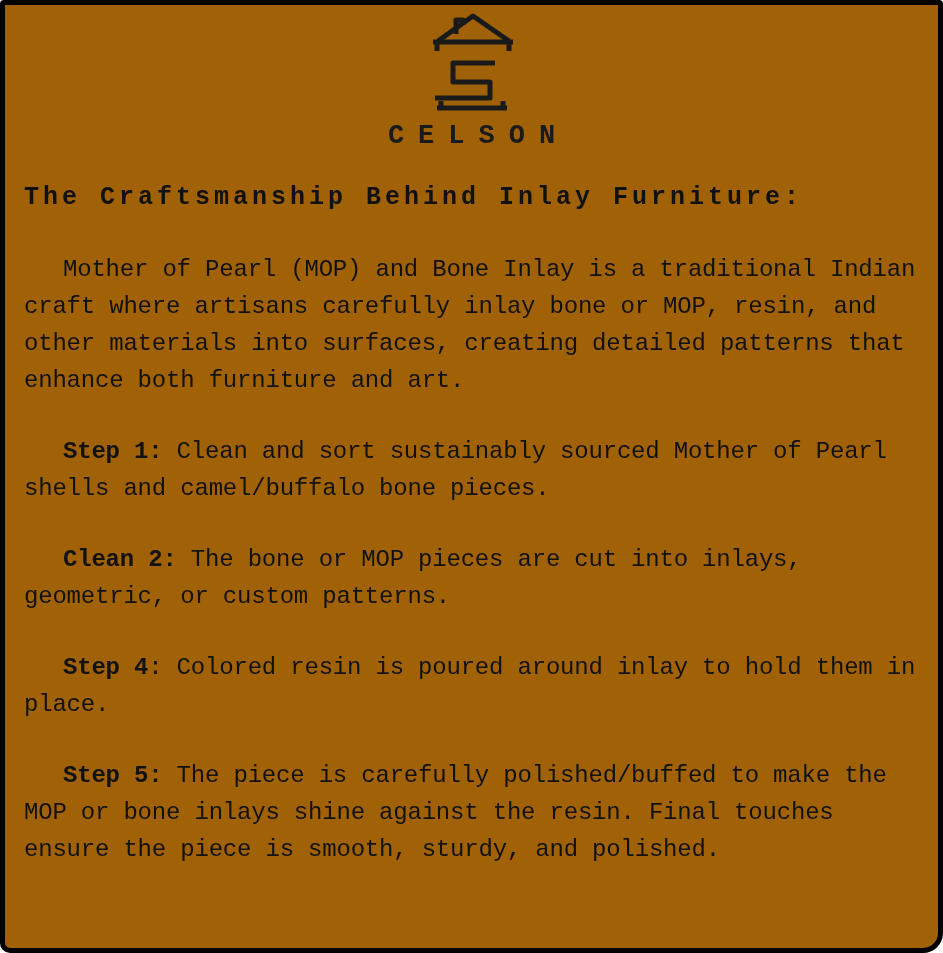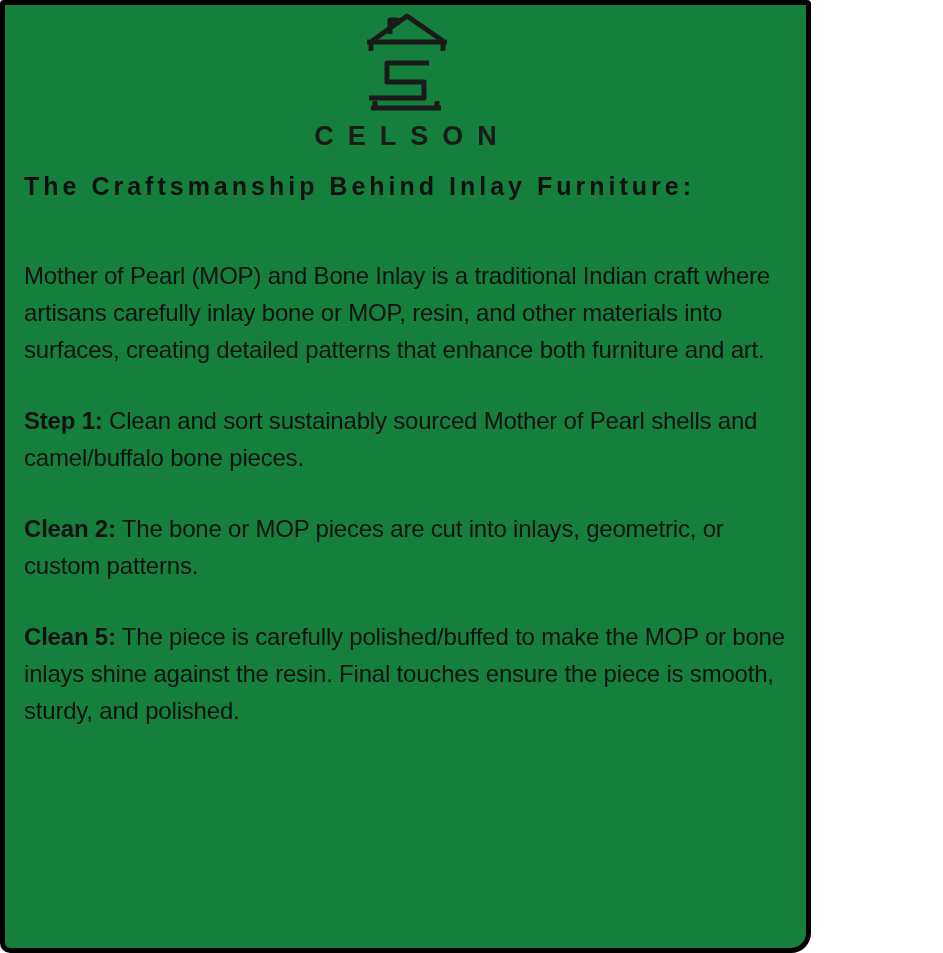--- a/index.html
+++ b/index.html
@@ -2,28 +2,28 @@
 <html><head>
 <meta charset="utf-8">
 <style>
   html, body {
     margin: 0;
     padding: 0;
     background: #ffffff;
   }
   .page {
     position: relative;
-    width: 811px;
+    width: 943px;
     height: 953px;
     box-sizing: border-box;
-    background: #15803d;
+    background: #a16207;
     border: 5px solid #000000;
     border-radius: 4px 4px 20px 10px;
     overflow: hidden;
-    font-family: Liberation Sans, sans-serif;
+    font-family: Liberation Mono, monospace;
     color: #1a1a1a;
   }
   .logo-wrap {
     margin: 6px auto 0;
     width: 88px;
     height: 104px;
     display: block;
   }
   .logo-wrap svg {
     display: block;
@@ -36,39 +36,40 @@
     font-size: 27px;
     font-weight: bold;
     letter-spacing: 14px;
     text-indent: 14px; 
     color: #1a1a1a;
   }
   .content {
     padding: 0 19px;
   }
   .headline {
-    margin: 19px 0 0;
+    margin: 32px 0 0;
     font-size: 25px;
     font-weight: bold;
     letter-spacing: 4px;
     line-height: 30px;
     color: #111111;
   }
   .body-text p {
     margin: 0 0 34px;
     font-size: 24px;
     line-height: 37px;
     letter-spacing: -0.2px;
     color: #111111;
   }
   .body-text p:first-child {
-    margin-top: 56px;
+    margin-top: 38px;
   }
   .body-text .b {
     font-weight: bold;
+    margin-left: 39px;
   }
 </style>
 </head>
 <body>
 
 <div class="page">
 
   <div class="logo-wrap">
     <svg viewBox="0 0 88 104" fill="none" stroke="#1a1a1a" stroke-width="5" stroke-linejoin="round" stroke-linecap="butt">
 
@@ -98,18 +99,19 @@
     <div class="body-text">
 
       <p><span class="b"></span><span>Mother of Pearl (MOP) and Bone Inlay is a traditional Indian craft where artisans carefully inlay bone or MOP, resin, and other materials into surfaces, creating detailed patterns that enhance both furniture and art.</span></p>
 
       <p><span class="b">Step 1:</span><span> Clean and sort sustainably sourced Mother of Pearl shells and camel/buffalo bone pieces.</span></p>
 
 
       <p><span class="b">Clean 2:</span><span> The bone or MOP pieces are cut into inlays, geometric, or custom patterns.</span></p>
 
 
+      <p><span class="b">Step 4</span><span>: Colored resin is poured around inlay to hold them in place.</span></p>
 
-      <p><span class="b">Clean 5:</span><span> The piece is carefully polished/buffed to make the MOP or bone inlays shine against the resin. Final touches ensure the piece is smooth, sturdy, and polished.</span></p>
+      <p><span class="b">Step 5:</span><span> The piece is carefully polished/buffed to make the MOP or bone inlays shine against the resin. Final touches ensure the piece is smooth, sturdy, and polished.</span></p>
 
     </div>
   </div>
 </div>
 
 </body></html>

